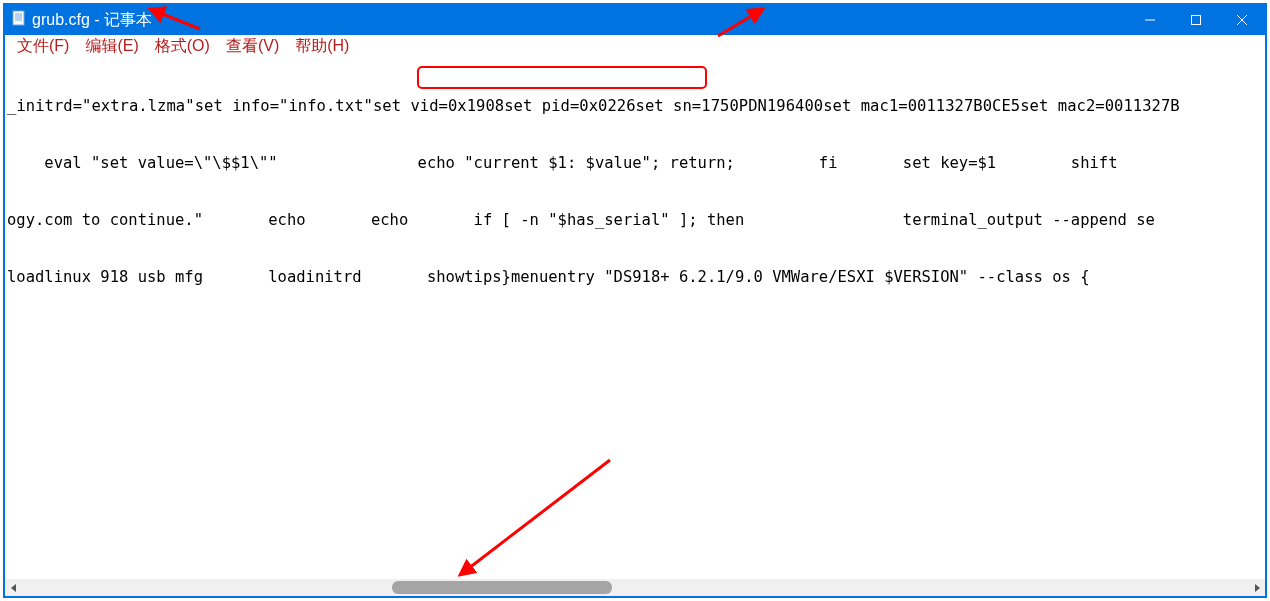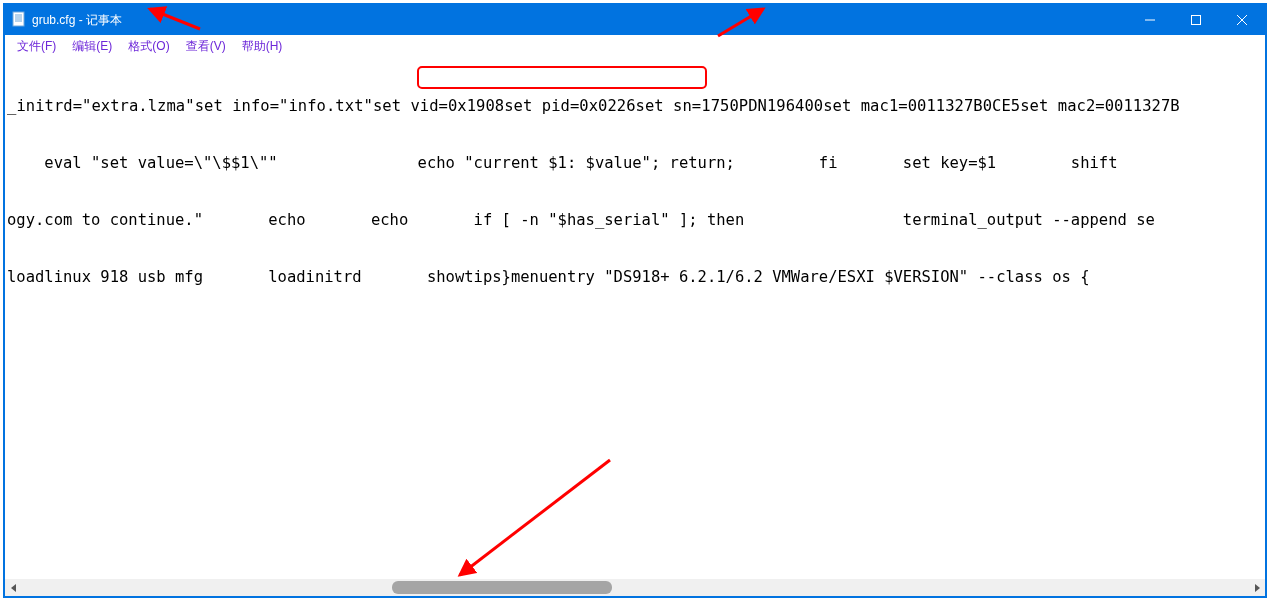--- a/index.html
+++ b/index.html
@@ -15,21 +15,21 @@
     display: flex;
     flex-direction: column;
   }
 
   .titlebar {
     height: 30px;
     background: #0173e0;
     display: flex;
     align-items: center;
     color: #fff;
-    font-size: 12px;
+    font-size: 16px;
     position: relative;
   }
   .titlebar-left {
     display: flex;
     align-items: center;
     padding-left: 6px;
   }
   .titlebar-title { margin-left: 5px; }
   .win-buttons {
     position: absolute;
@@ -45,22 +45,22 @@
     align-items: center;
     justify-content: center;
     color: #fff;
   }
 
   .menubar {
     height: 22px;
     background: #fff;
     display: flex;
     align-items: center;
-    font-size: 12px;
-    color: #6d28d9;
+    font-size: 16px;
+    color: #b91c1c;
     padding: 0 4px;
   }
   .menu-item {
     padding: 2px 8px;
   }
 
   .content {
     flex: 1;
     position: relative;
     overflow: hidden;
@@ -166,21 +166,21 @@
     <div class="menu-item">格式(O)</div>
     <div class="menu-item">查看(V)</div>
     <div class="menu-item">帮助(H)</div>
   </div>
 
   <div class="content">
     <div class="text-area">
       <span class="code-line l1">_initrd="extra.lzma"set info="info.txt"set vid=0x1908set pid=0x0226set sn=1750PDN196400set mac1=0011327B0CE5set mac2=0011327B</span>
       <span class="code-line">    eval "set value=\"\$$1\""               echo "current $1: $value"; return;         fi       set key=$1        shift</span>
       <span class="code-line">ogy.com to continue."       echo       echo       if [ -n "$has_serial" ]; then                 terminal_output --append se</span>
-      <span class="code-line">loadlinux 918 usb mfg       loadinitrd       showtips}menuentry "DS918+ 6.2.1/6.2 VMWare/ESXI $VERSION" --class os {</span>
+      <span class="code-line">loadlinux 918 usb mfg       loadinitrd       showtips}menuentry "DS918+ 6.2.1/9.0 VMWare/ESXI $VERSION" --class os {</span>
     </div>
   </div>
 
   <div class="hscroll">
     <div class="hscroll-arrow">
       <svg width="8" height="8" viewBox="0 0 8 8">
           <polygon points="6,0 6,8 1,4" fill="#555"></polygon>
         </svg>
     </div>
     <div class="hscroll-track">

